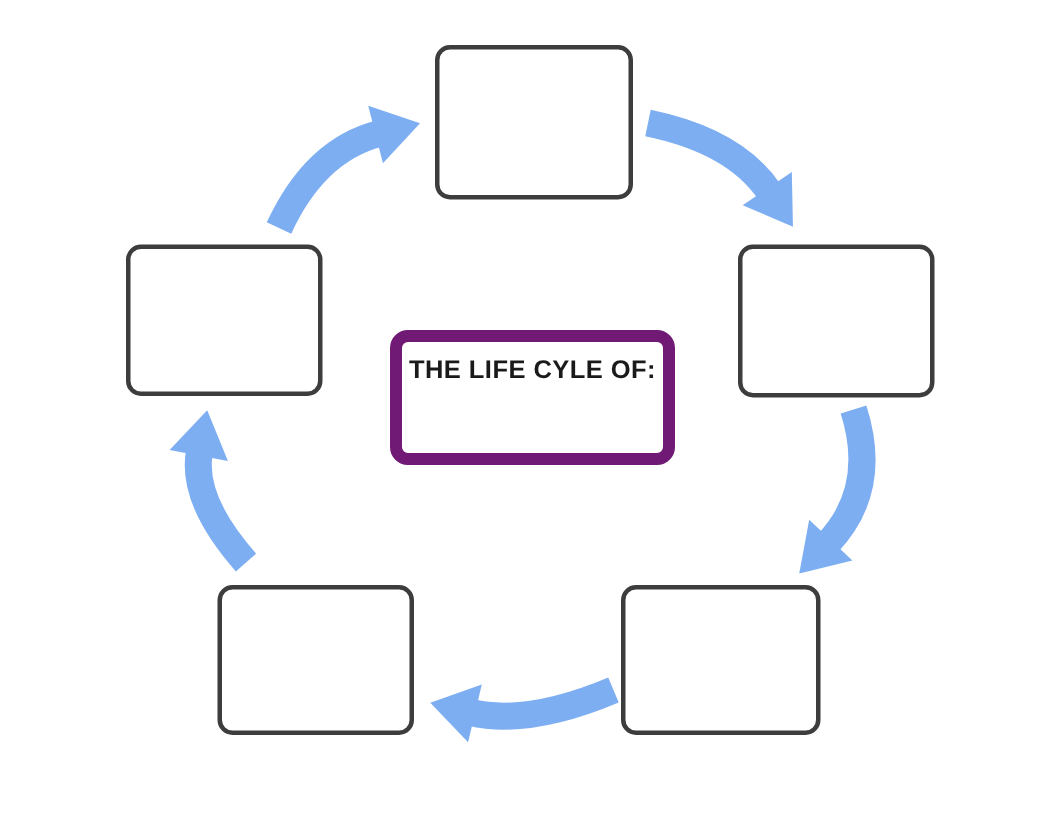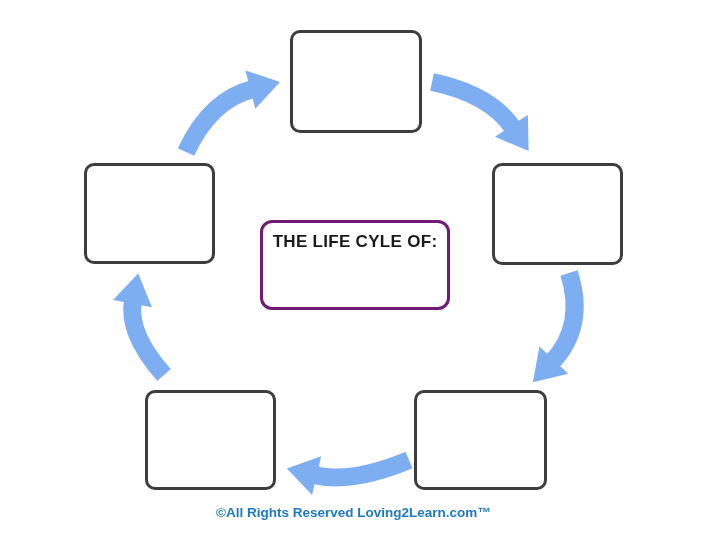--- a/index.html
+++ b/index.html
@@ -27,21 +27,21 @@
   .box-upper-right { left: 492px; top: 163px; width: 131px; height: 102px; }
   .box-upper-left  { left: 84px;  top: 163px; width: 131px; height: 101px; }
   .box-lower-right { left: 414px; top: 390px; width: 133px; height: 100px; }
   .box-lower-left  { left: 145px; top: 390px; width: 131px; height: 100px; }
   .center-box {
     position: absolute;
     left: 260px; top: 220px;
     width: 190px; height: 90px;
     box-sizing: border-box;
     background: #ffffff;
-    border: 3px solid #701a75;
+    border: 8px solid #701a75;
     border-radius: 12px;
     text-align: center;
   }
   .center-box .center-label {
     display: block;
     margin-top: 9px;
     font-size: 17px;
     font-weight: bold;
     letter-spacing: 0.3px;
     color: #1a1a1a;
@@ -88,15 +88,14 @@
   <div class="stage-box box-top"></div>
   <div class="stage-box box-upper-right"></div>
   <div class="stage-box box-lower-right"></div>
   <div class="stage-box box-lower-left"></div>
   <div class="stage-box box-upper-left"></div>
 
   <div class="center-box">
     <span class="center-label">THE LIFE CYLE OF:</span>
   </div>
 
-  <div class="footer">©All Rights Reserved Loving2Learn.com™</div>
 
 </div>
 
 </body></html>

